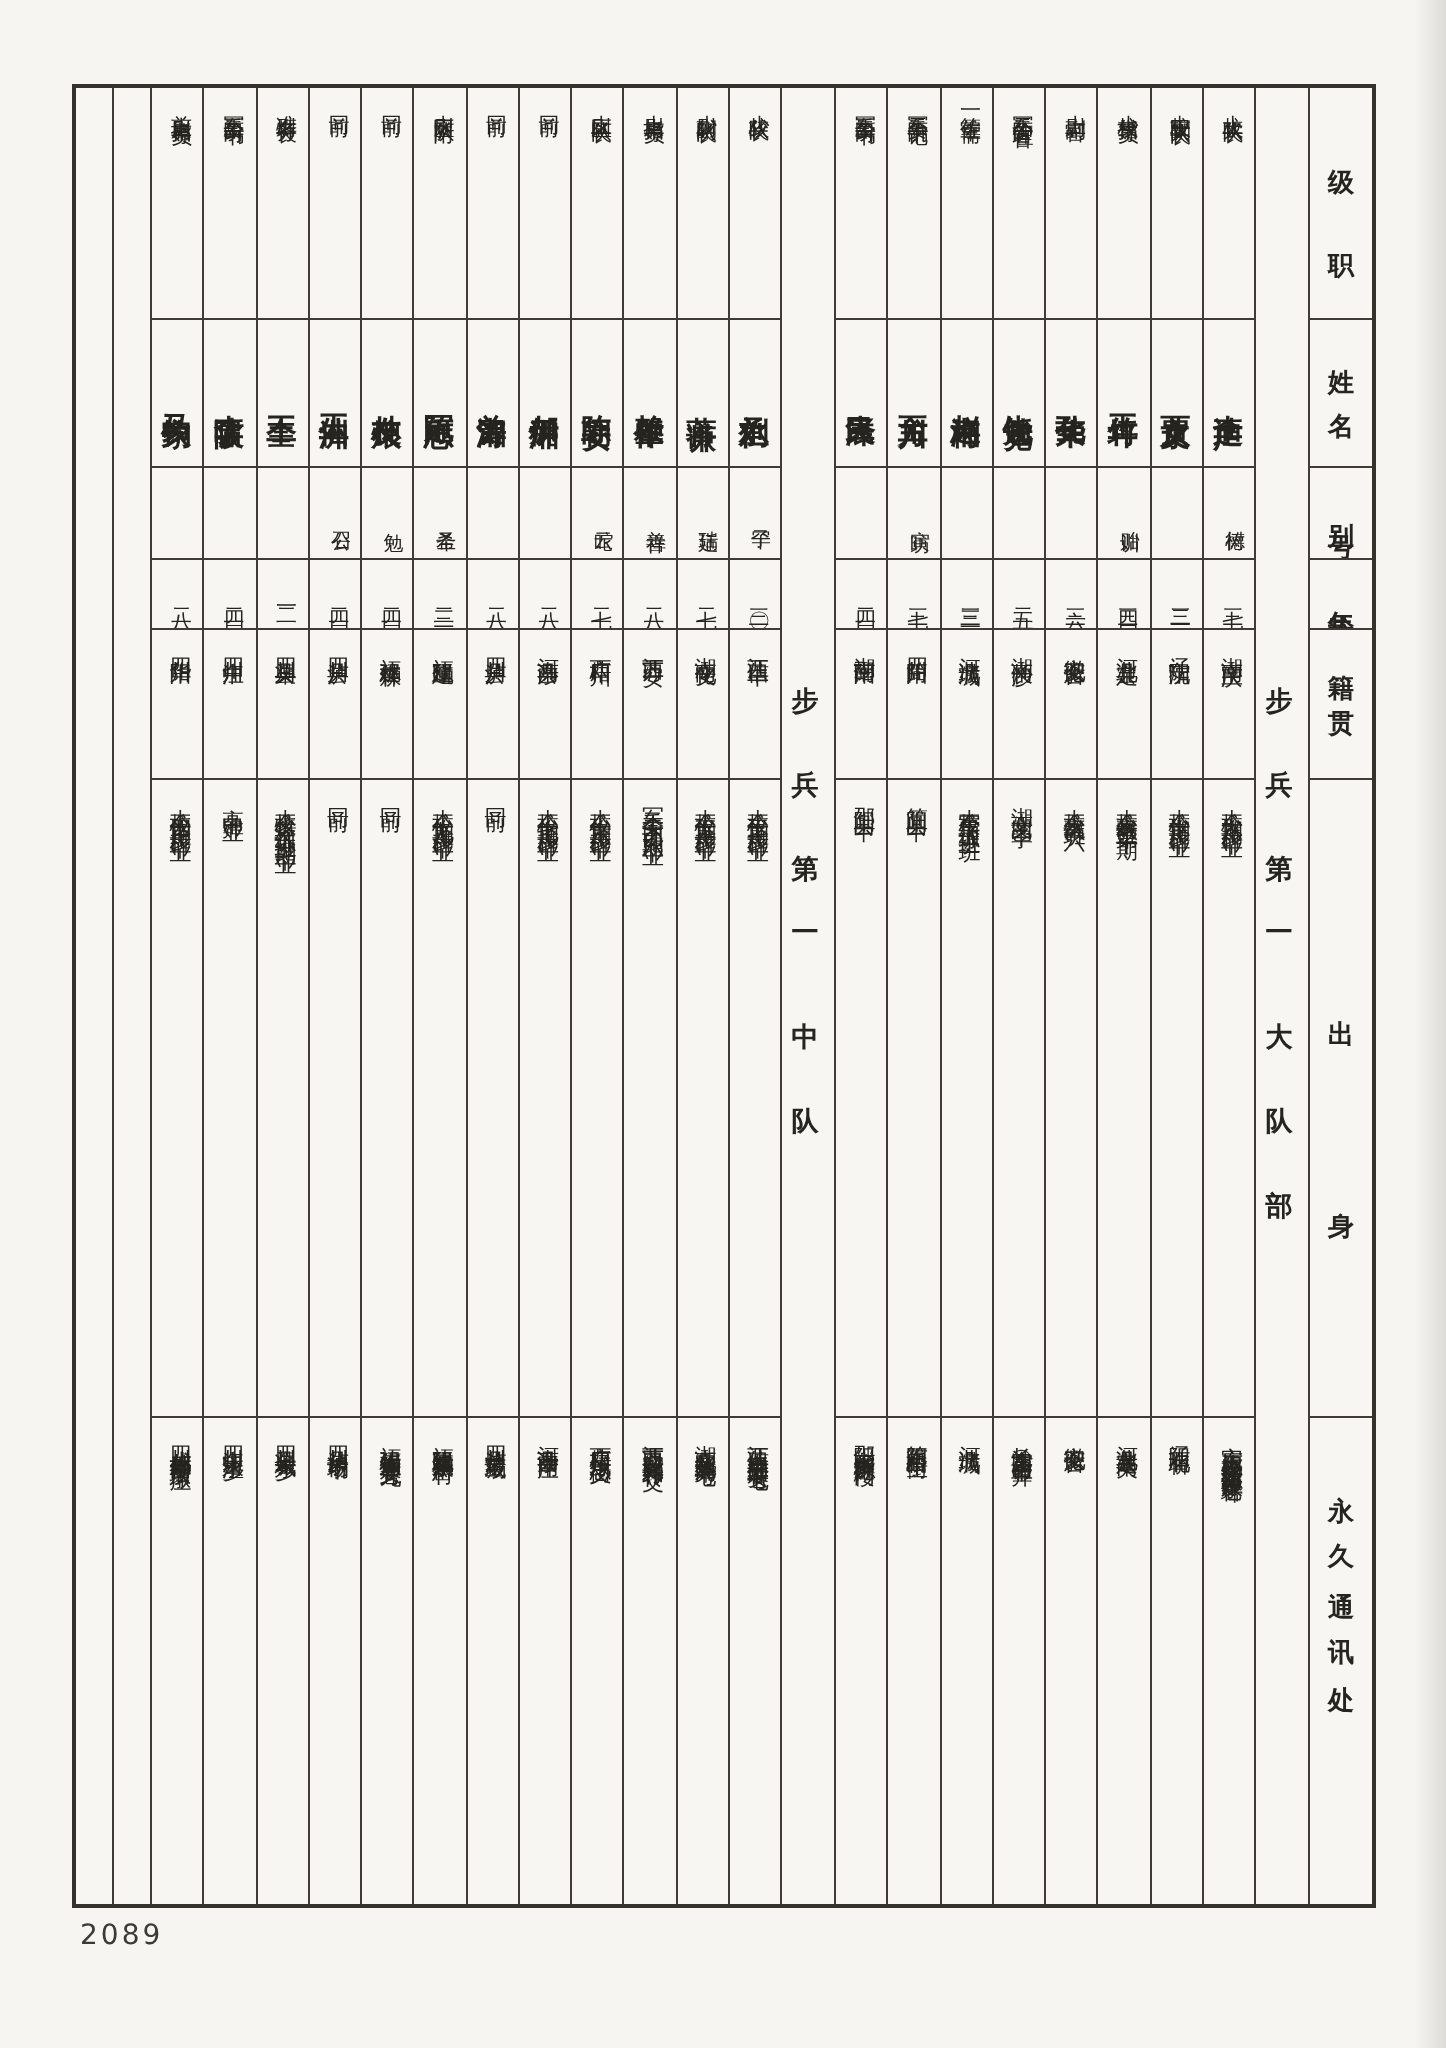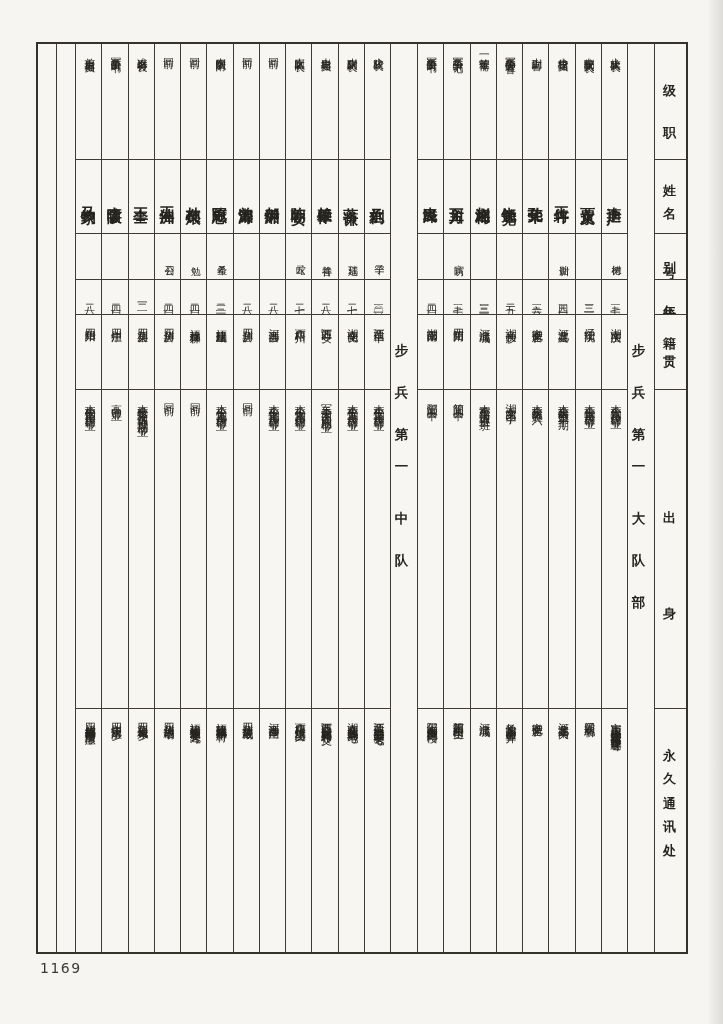--- a/index.html
+++ b/index.html
@@ -247,15 +247,15 @@
       <div class="label-cell l-rank">级职</div>
       <div class="label-cell l-name">姓名</div>
       <div class="label-cell l-alias">别号</div>
       <div class="label-cell l-age">年龄</div>
       <div class="label-cell l-native">籍贯</div>
       <div class="label-cell l-bg">出身</div>
       <div class="label-cell l-addr">永久通讯处</div>
     </div>
   </div>
 
-  <div id="page-number">1169</div>
+  <div id="page-number">2089</div>
   <div id="edge-shadow"></div>
 </div>
 
 </body></html>

